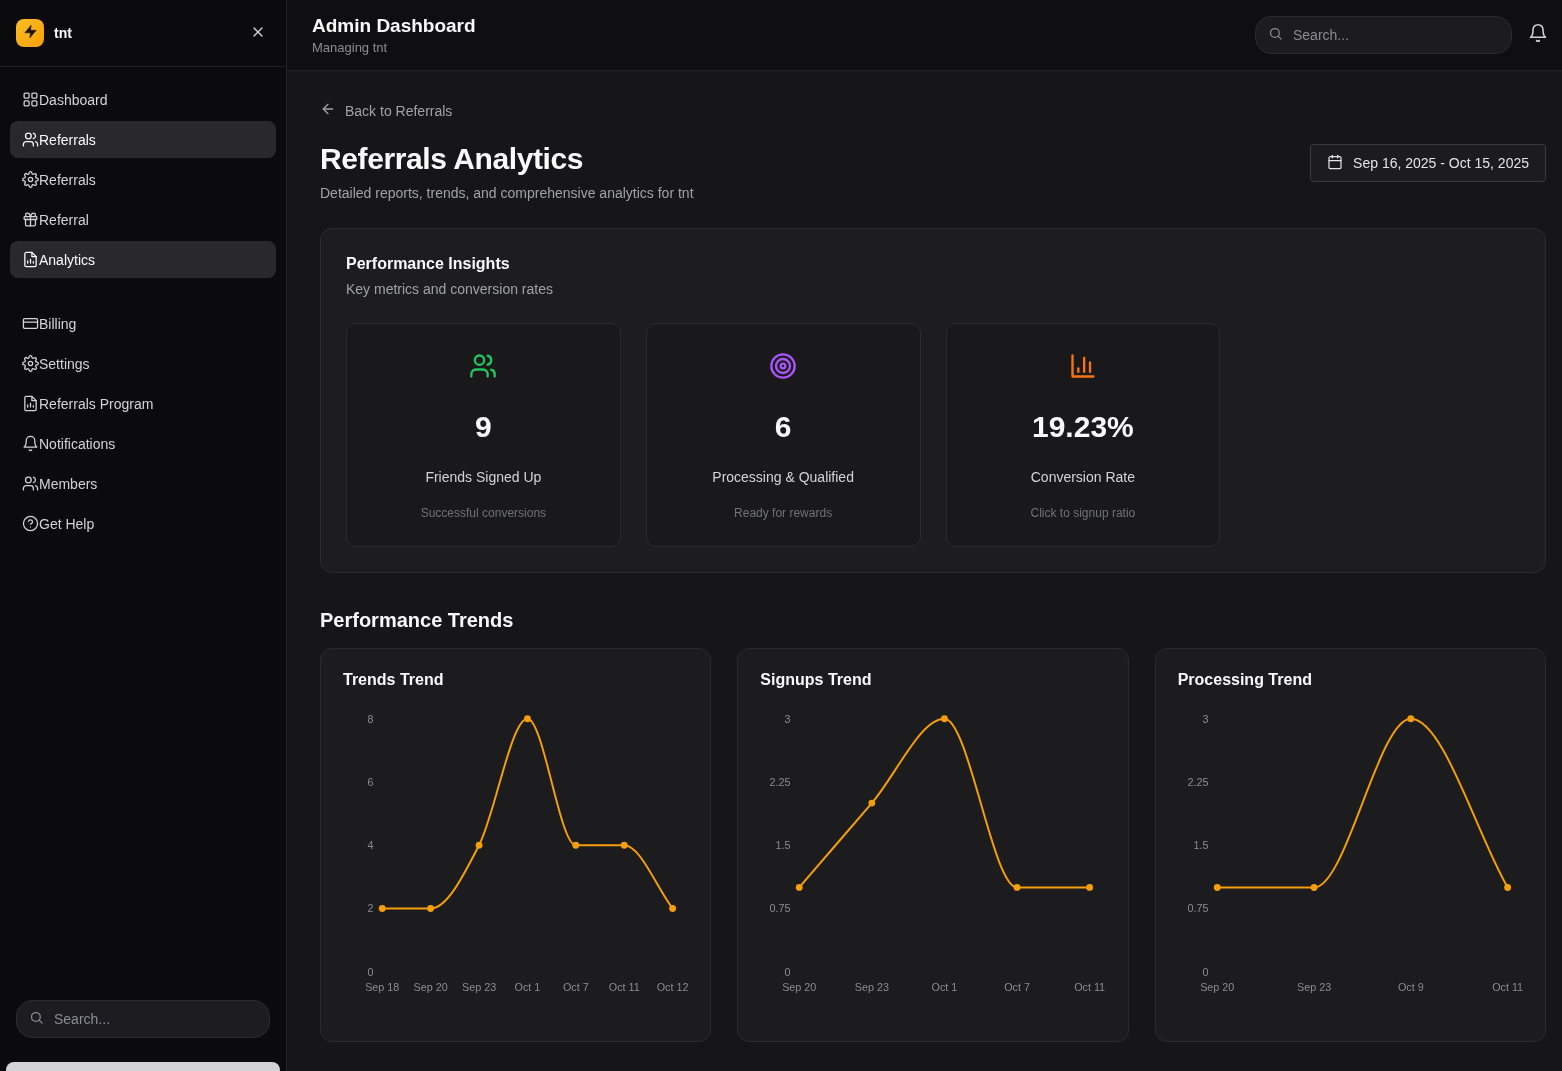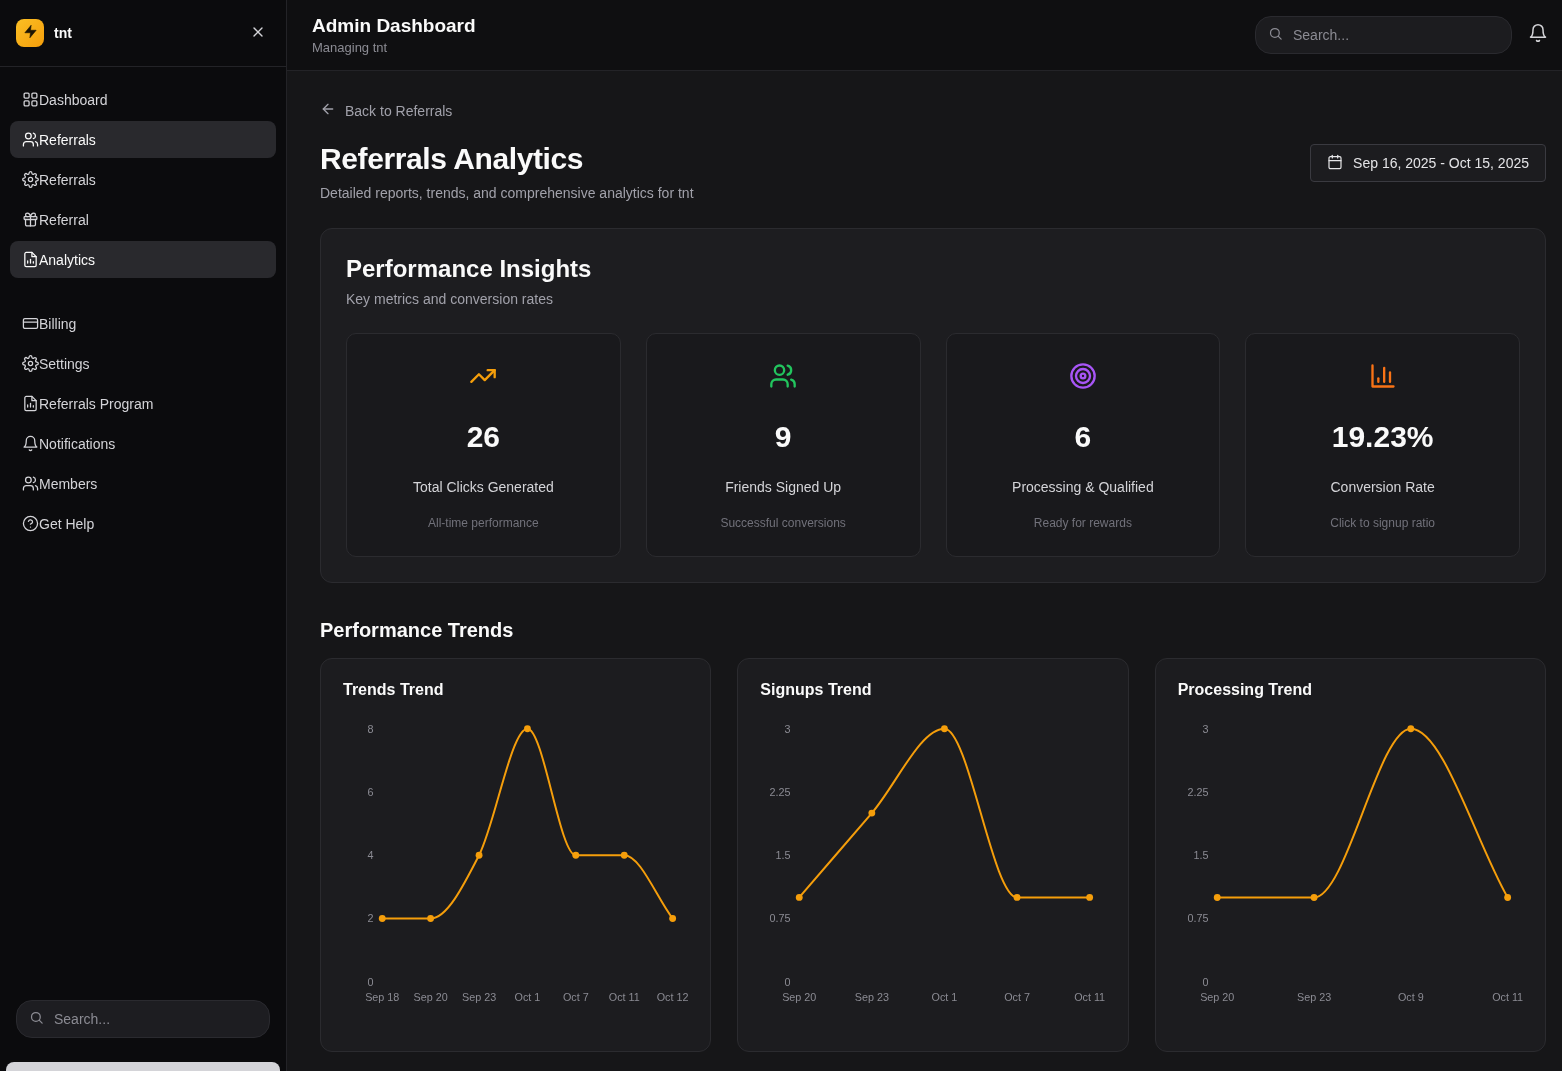--- a/index.html
+++ b/index.html
@@ -37,21 +37,21 @@
   .content { flex:1; overflow:hidden; padding:30px 16px 0 33px; background:#161618; }
 
   .back-link { display:inline-flex; align-items:center; gap:9px; color:#a1a1aa; font-size:14px; cursor:pointer; background:none; border:none; font-family:"Liberation Sans",sans-serif; }
 
   .title-row { display:flex; align-items:flex-start; justify-content:space-between; margin-top:21px; }
   .page-title { font-size:30px; font-weight:700; letter-spacing:-0.4px; color:#fafafa; }
   .page-sub { font-size:14px; color:#a1a1aa; margin-top:9px; }
   .date-btn { display:flex; align-items:center; gap:10px; background:#1c1c1f; border:1px solid #3a3a40; border-radius:4px; height:38px; padding:0 16px; color:#e4e4e7; font-size:14px; cursor:pointer; margin-top:2px; font-family:"Liberation Sans",sans-serif; }
 
   .insights-card { margin-top:27px; background:#1d1d20; border:1px solid #2b2b2f; border-radius:12px; padding:26px 25px 25px 25px; }
-  .insights-title { font-size:24px; font-weight:700; }
+  .insights-title { font-size:16px; font-weight:700; }
   .insights-sub { font-size:14px; color:#a1a1aa; margin-top:8px; }
   .metric-grid { display:grid; grid-template-columns:repeat(4,1fr); gap:25px; margin-top:26px; }
   .metric-card { background:#19191c; border:1px solid #2b2b2f; border-radius:10px; padding:28px 14px 26px 14px; text-align:center; }
   .metric-icon { display:inline-flex; }
   .metric-value { font-size:30px; font-weight:700; margin-top:26px; color:#fafafa; }
   .metric-label { font-size:14px; color:#d4d4d8; margin-top:25px; }
   .metric-caption { font-size:12px; color:#71717a; margin-top:21px; }
 
   .trends-title { font-size:20px; font-weight:700; margin:36px 0 16px 0; }
   .trend-grid { display:grid; grid-template-columns:repeat(3,1fr); gap:26px; }
@@ -264,31 +264,20 @@
           <span>Sep 16, 2025 - Oct 15, 2025</span>
         </button>
       </div>
 
       
       <section class="insights-card">
         <div class="insights-title">Performance Insights</div>
         <div class="insights-sub">Key metrics and conversion rates</div>
         <div class="metric-grid">
 
-          <div class="metric-card">
-            <span class="metric-icon" style="color: rgb(245, 158, 11);">
-                <svg width="28" height="28" viewBox="0 0 24 24" fill="none" stroke="currentColor" stroke-width="2" stroke-linecap="round" stroke-linejoin="round">
-                  <polyline points="22 7 13.5 15.5 8.5 10.5 2 17"></polyline>
-                  <polyline points="16 7 22 7 22 13"></polyline>
-                </svg>
-              </span>
-            <div class="metric-value">26</div>
-            <div class="metric-label">Total Clicks Generated</div>
-            <div class="metric-caption">All-time performance</div>
-          </div>
 
           <div class="metric-card">
             <span class="metric-icon" style="color: rgb(34, 197, 94);">
                 <svg width="28" height="28" viewBox="0 0 24 24" fill="none" stroke="currentColor" stroke-width="2" stroke-linecap="round" stroke-linejoin="round">
                   <path d="M16 21v-2a4 4 0 0 0-4-4H6a4 4 0 0 0-4 4v2"></path>
                   <circle cx="9" cy="7" r="4"></circle>
                   <path d="M22 21v-2a4 4 0 0 0-3-3.87"></path>
                   <path d="M16 3.13a4 4 0 0 1 0 7.75"></path>
                 </svg>
               </span>

